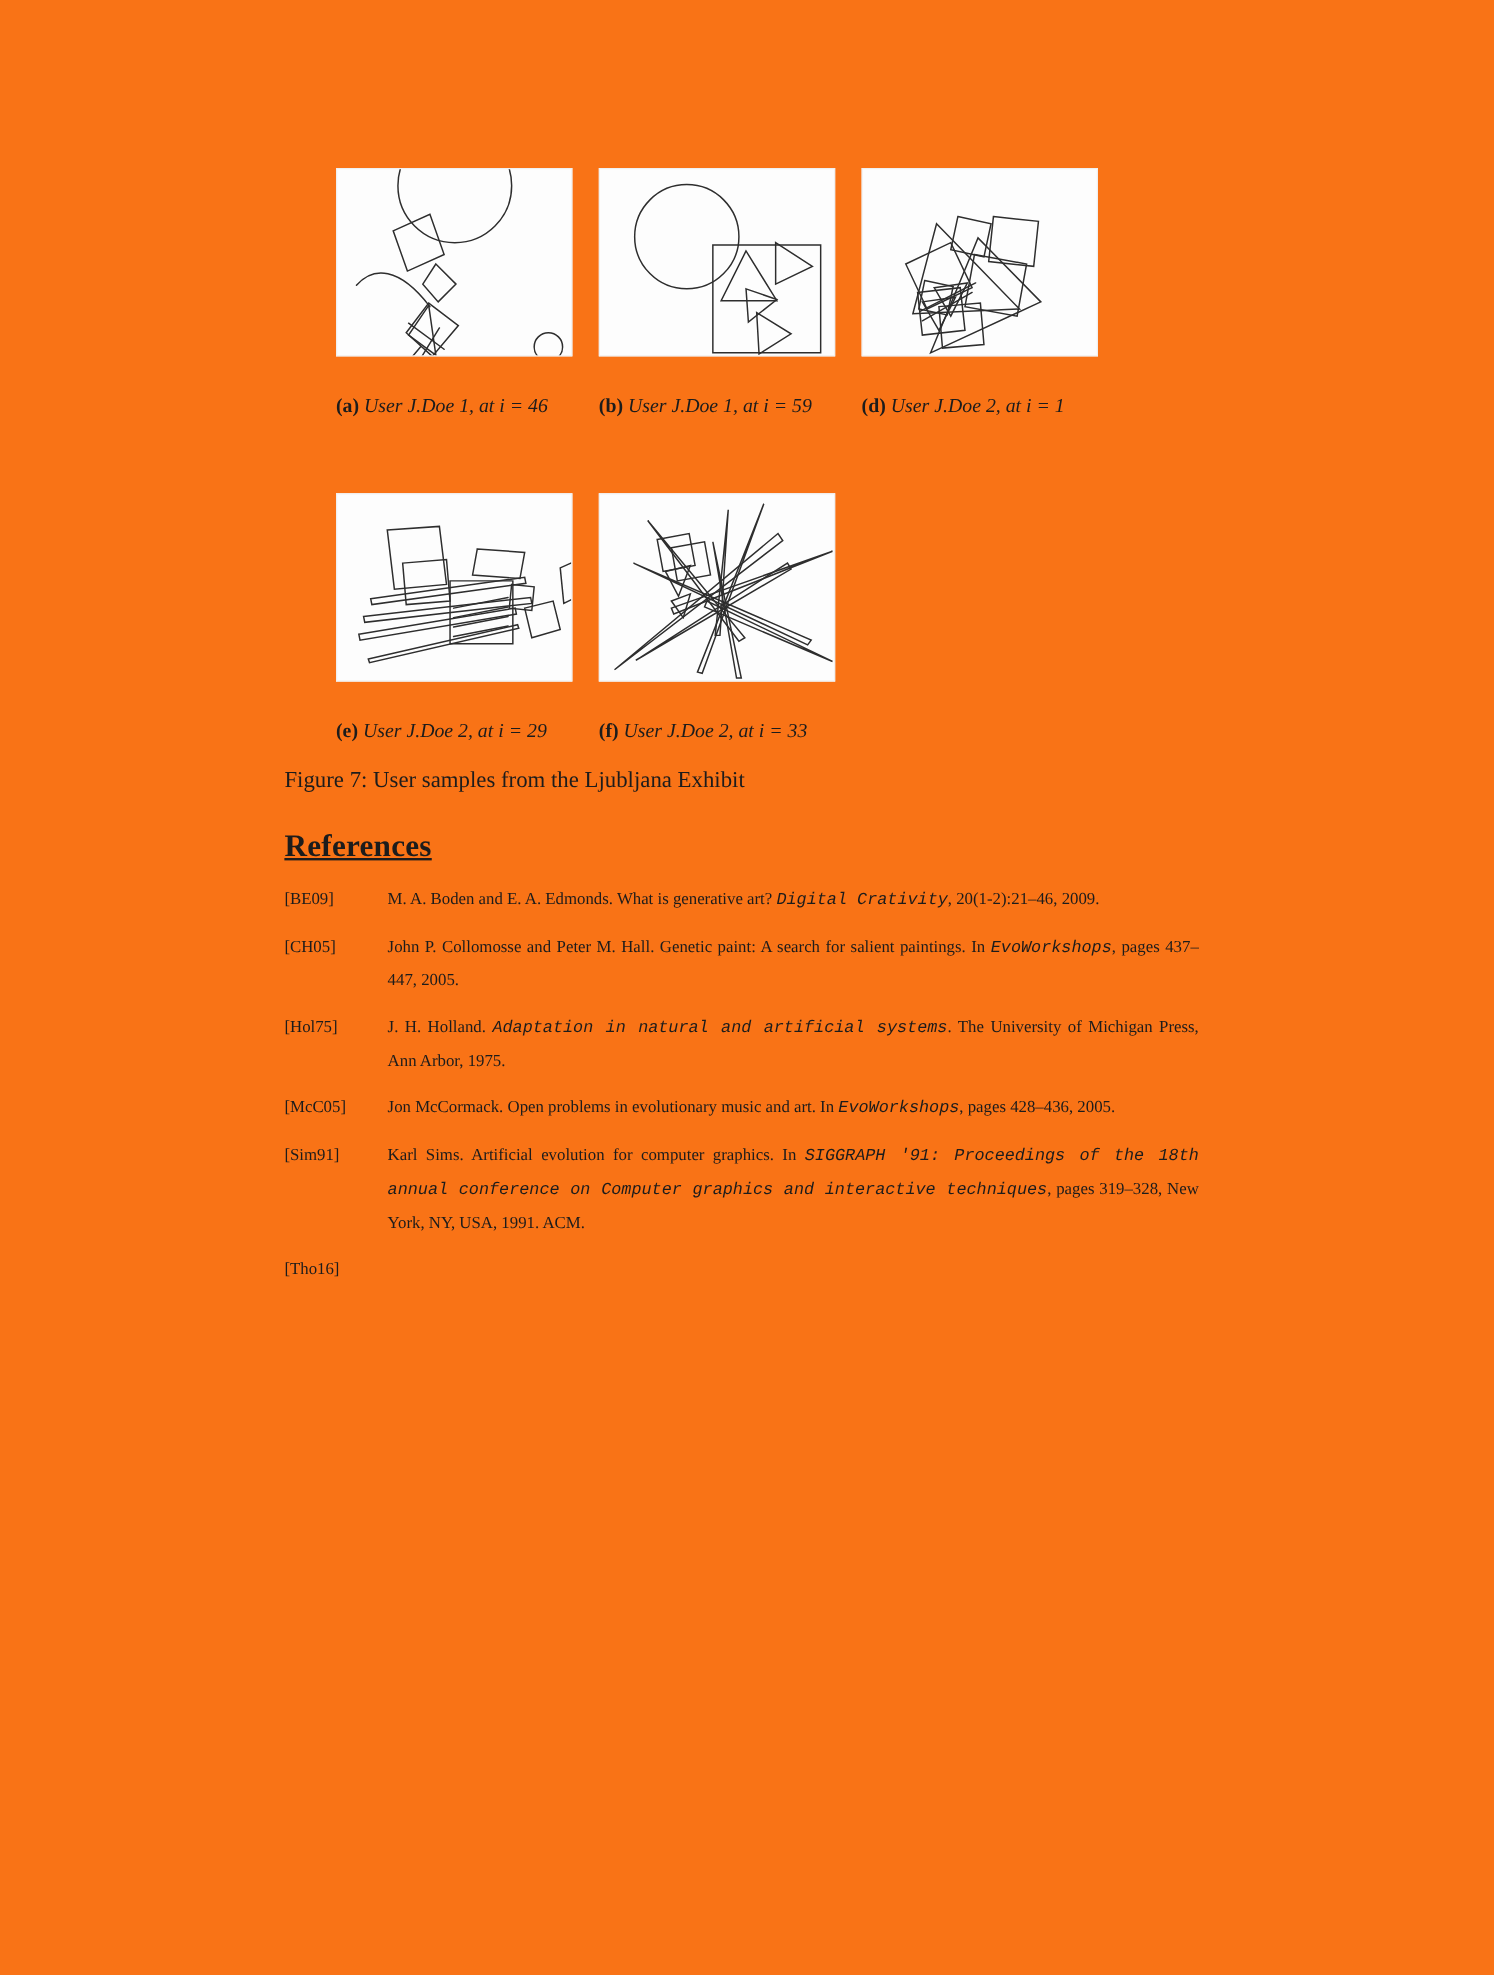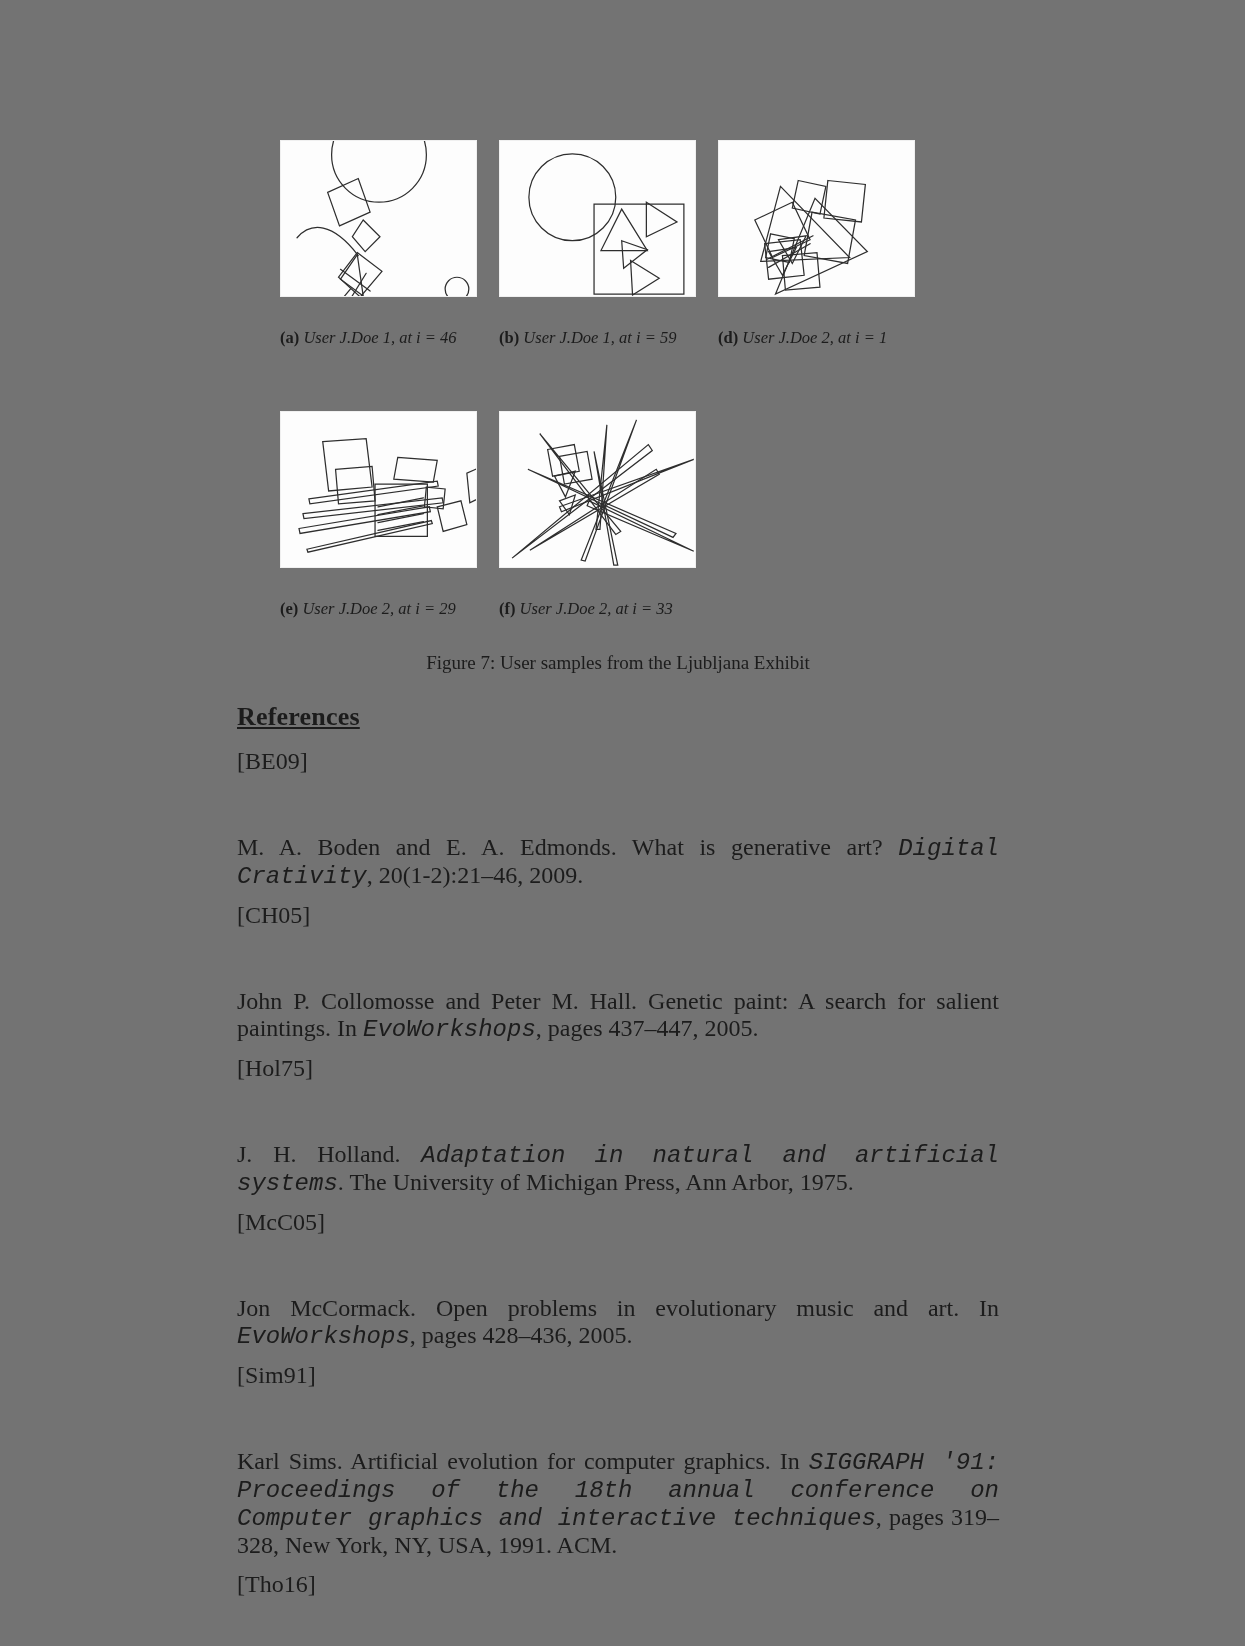--- a/index.html
+++ b/index.html
@@ -1,20 +1,20 @@
 <!DOCTYPE html>
 <html><head>
 <meta charset="utf-8">
 <style>
   html,body{margin:0;padding:0;background:#ffffff;}
   .page{
     position:relative;
     width:1245px;
     height:1646px;
-    background:#737373;
+    background:#f97316;
     font-family:"Liberation Serif", serif;
     color:#1c1c1c;
     overflow:hidden;
   }
   .content{
     position:absolute;
     left:237px;
     top:0;
     width:762px;
   }
@@ -38,38 +38,36 @@
   .panel-caption{
     margin-top:30px;
     width:182px;
     font-size:16.5px;
     line-height:21px;
     min-height:42px;
   }
   .panel-label{font-weight:bold;}
   .panel-caption-text{font-style:italic;}
   .figure-caption{
-    text-align:center;
+    text-align:left;
     font-size:19px;
-    margin-top:12px;
   }
   
   .refs-heading{
     font-size:26px;
     font-weight:bold;
     margin:28px 0 16px 0;
     letter-spacing:0.2px;
     text-decoration:underline;
   }
   .ref-entry{
     display:flex;
-    font-size:24px;
+    font-size:14px;
     line-height:27px;
     margin-bottom:12px;
-    flex-direction:column;
   }
   .ref-key{width:86px;flex:0 0 86px;}
   .ref-text{flex:1;text-align:justify;}
   .ref-text i{font-style:italic;font-family:Liberation Mono, monospace;}
 </style>
 </head>
 <body>
 
 <div class="page">
   <div class="content">

